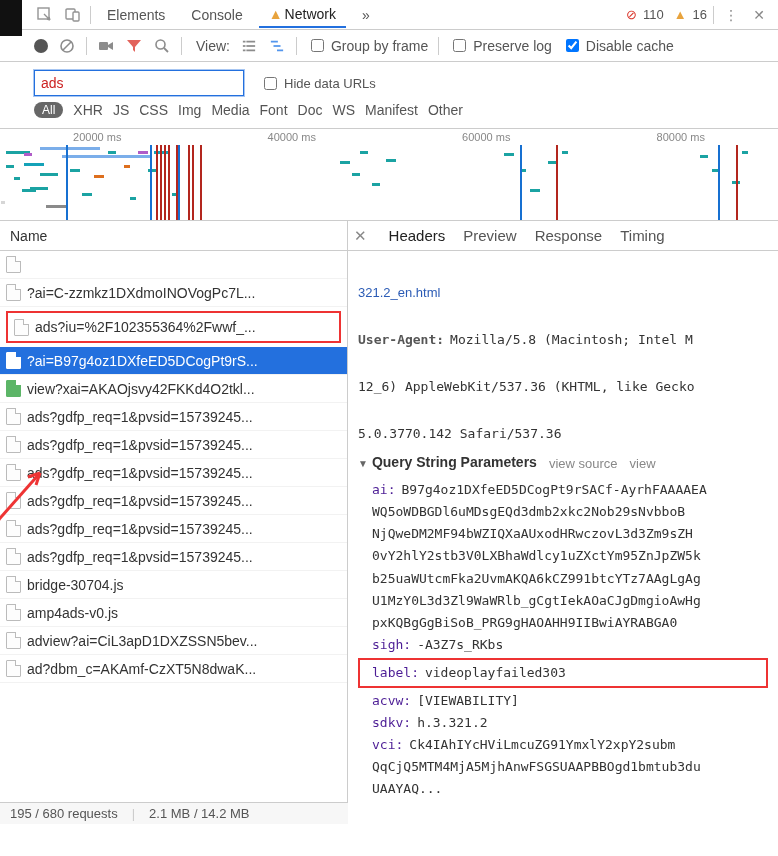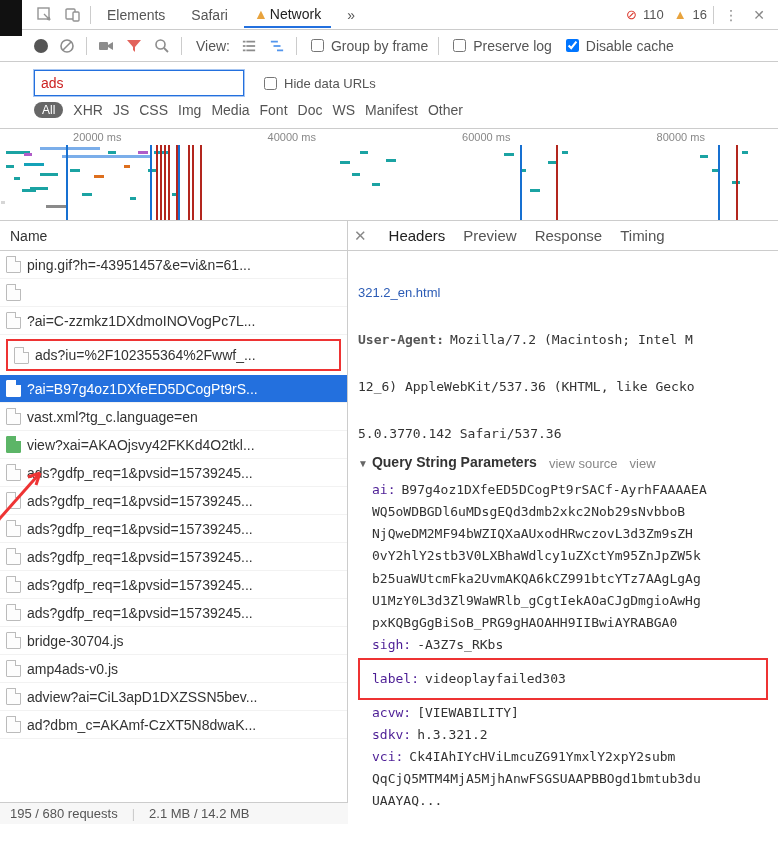--- a/index.html
+++ b/index.html
@@ -55,21 +55,21 @@
   .details { flex:1; padding:6px 10px; font-family:Menlo,Monaco,Consolas,monospace; font-size:13px; line-height:1.7; color:#333; overflow:hidden; }
   .mono-line { white-space:nowrap; overflow:hidden; text-overflow:ellipsis;margin-top:25px; }
   .kvlabel { color:#565656; font-weight:500; margin-right:6px; }
   .blue-head { color:#2b5bb5; font-family:"Helvetica Neue",Arial,sans-serif; font-size:13px; }
   .section-head { display:flex; align-items:flex-end; gap:12px; margin:6px 0 4px 0; font-family:"Helvetica Neue",Arial,sans-serif; font-size:14px; }
   .tri { font-size:10px; color:#666; margin-right:4px; }
   .section-head .b { font-weight:700; color:#333; }
   .section-head .lnk { color:#888; font-size:13px; }
   .param-line { padding-left:14px; font-family:Menlo,Monaco,Consolas,monospace; font-size:13px; white-space:nowrap; overflow:hidden; }
   .param-line .k { color:#4c1d95; margin-right:6px; }
-  .param-box { border:2px solid #e33; margin:2px 0; padding:8px 12px; }
+  .param-box { border:2px solid #e33; margin:2px 0; padding:2px 12px; }
   .footer { position:absolute; bottom:0; left:0; height:22px; border-top:1px solid #ccc; display:flex; align-items:center; padding:0 10px; gap:14px; font-size:13px; color:#555; background:#f7f7f7; width:348px; }
   svg { display:block; }
   .svgbtn { width:16px; height:16px; }
   
   .red-arrow { position:absolute; top:465px; left:-6px; width:60px; height:60px; pointer-events:none; }
   .red-arrow line { stroke:#e33; stroke-width:3; }
 </style>
 </head>
 <body>
 
@@ -84,21 +84,21 @@
         </svg>
     </div>
     <div class="icon-btn">
       <svg class="svgbtn" viewBox="0 0 16 16">
           <rect x="1" y="2" width="9" height="10" rx="1" fill="none" stroke="#666" stroke-width="1.4"></rect>
           <rect x="8" y="5" width="6" height="9" rx="1" fill="#fff" stroke="#666" stroke-width="1.4"></rect>
         </svg>
     </div>
     <div class="sep"></div>
     <div class="tab">Elements</div>
-    <div class="tab">Safari</div>
+    <div class="tab">Console</div>
     <div class="tab active">
       <span class="warn">▲</span><span>Network</span>
     </div>
     <div class="tab">»</div>
     <div class="spacer"></div>
     <div class="status-counts">
       <span class="err">⊘</span>
         <span>110</span>
       <span class="warn" style="margin-left:6px;">▲</span>
         <span>16</span>
@@ -253,42 +253,34 @@
         <div class="wf-line red" style="left: 736px;"></div>
       </div>
   </div>
 
   <div class="split">
     <div class="left">
       <div class="col-head">Name</div>
       <div class="list" id="request-list">
           <div class="row">
             <div class="doc-ico"></div>
-            <div class="txt">ping.gif?h=-43951457&amp;e=vi&amp;n=61...</div>
-          </div>
-          <div class="row">
-            <div class="doc-ico"></div>
           </div>
           <div class="row">
             <div class="doc-ico"></div>
             <div class="txt">?ai=C-zzmkz1DXdmoINOVogPc7L...</div>
           </div>
           <div class="boxout">
             <div class="row">
               <div class="doc-ico"></div>
               <div class="txt">ads?iu=%2F102355364%2Fwwf_...</div>
             </div>
           </div>
           <div class="row sel">
             <div class="doc-ico"></div>
             <div class="txt">?ai=B97g4oz1DXfeED5DCogPt9rS...</div>
-          </div>
-          <div class="row">
-            <div class="doc-ico"></div>
-            <div class="txt">vast.xml?tg_c.language=en</div>
           </div>
           <div class="row">
             <div class="doc-ico green"></div>
             <div class="txt">view?xai=AKAOjsvy42FKKd4O2tkl...</div>
           </div>
           <div class="row">
             <div class="doc-ico"></div>
             <div class="txt">ads?gdfp_req=1&amp;pvsid=15739245...</div>
           </div>
           <div class="row">
@@ -332,21 +324,21 @@
     <div class="right">
       <div class="detail-tabs">
         <span class="close">✕</span>
         <span class="dt active">Headers</span>
         <span class="dt">Preview</span>
         <span class="dt">Response</span>
         <span class="dt">Timing</span>
       </div>
       <div class="details">
         <div class="mono-line blue-head">321.2_en.html</div>
-        <div class="mono-line"><span class="kvlabel" style="font-weight:700;">User-Agent:</span><span>Mozilla/7.2 (Macintosh; Intel M</span></div>
+        <div class="mono-line"><span class="kvlabel" style="font-weight:700;">User-Agent:</span><span>Mozilla/5.8 (Macintosh; Intel M</span></div>
         <div class="mono-line">12_6) AppleWebKit/537.36 (KHTML, like Gecko</div>
         <div class="mono-line">5.0.3770.142 Safari/537.36</div>
 
         <div class="section-head">
           <span><span class="tri">▼</span><span class="b">Query String Parameters</span></span>
           <span class="lnk">view source</span>
           <span class="lnk">view</span>
         </div>
         <div id="params">
             <div class="param-line"><span class="k">ai:</span><span>B97g4oz1DXfeED5DCogPt9rSACf-AyrhFAAAAEA</span></div>

